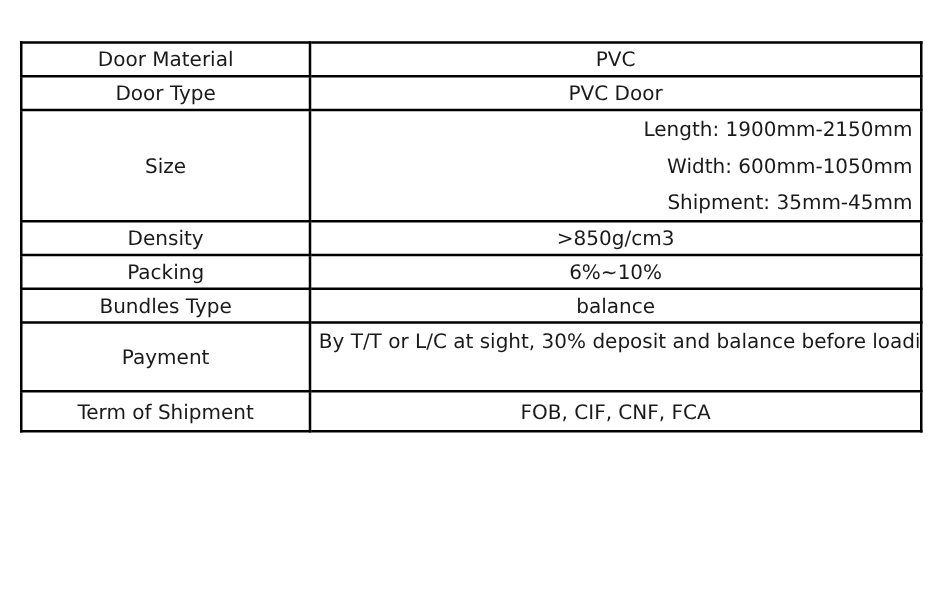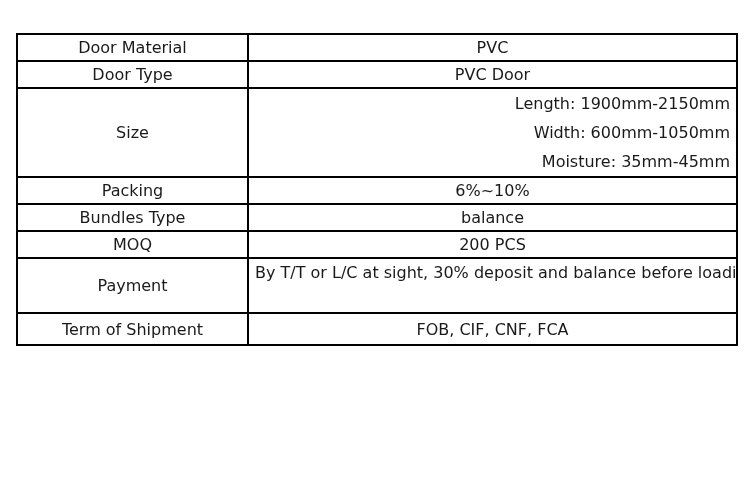--- a/index.html
+++ b/index.html
@@ -73,34 +73,34 @@
       </tr>
       <tr class="row-s">
         <td class="label-cell">Door Type</td>
         <td class="value-cell">PVC Door</td>
       </tr>
       <tr class="row-size">
         <td class="label-cell">Size</td>
         <td class="value-cell value-multiline">
           <div>Length: 1900mm-2150mm</div>
           <div>Width: 600mm-1050mm</div>
-          <div>Moisture: 35mm-45mm</div>
+          <div>Shipment: 35mm-45mm</div>
         </td>
+      </tr>
+      <tr class="row-s">
+        <td class="label-cell">Density</td>
+        <td class="value-cell">&gt;850g/cm3</td>
       </tr>
       <tr class="row-s">
         <td class="label-cell">Packing</td>
         <td class="value-cell">6%~10%</td>
       </tr>
       <tr class="row-s">
         <td class="label-cell">Bundles Type</td>
         <td class="value-cell">balance</td>
-      </tr>
-      <tr class="row-s">
-        <td class="label-cell">MOQ</td>
-        <td class="value-cell">200 PCS</td>
       </tr>
       <tr class="row-payment">
         <td class="label-cell">Payment</td>
         <td class="value-cell value-left">By T/T or L/C at sight, 30% deposit and balance before loading</td>
       </tr>
       <tr class="row-s row-last">
         <td class="label-cell">Term of Shipment</td>
         <td class="value-cell">FOB, CIF, CNF, FCA</td>
       </tr>
     </tbody>

